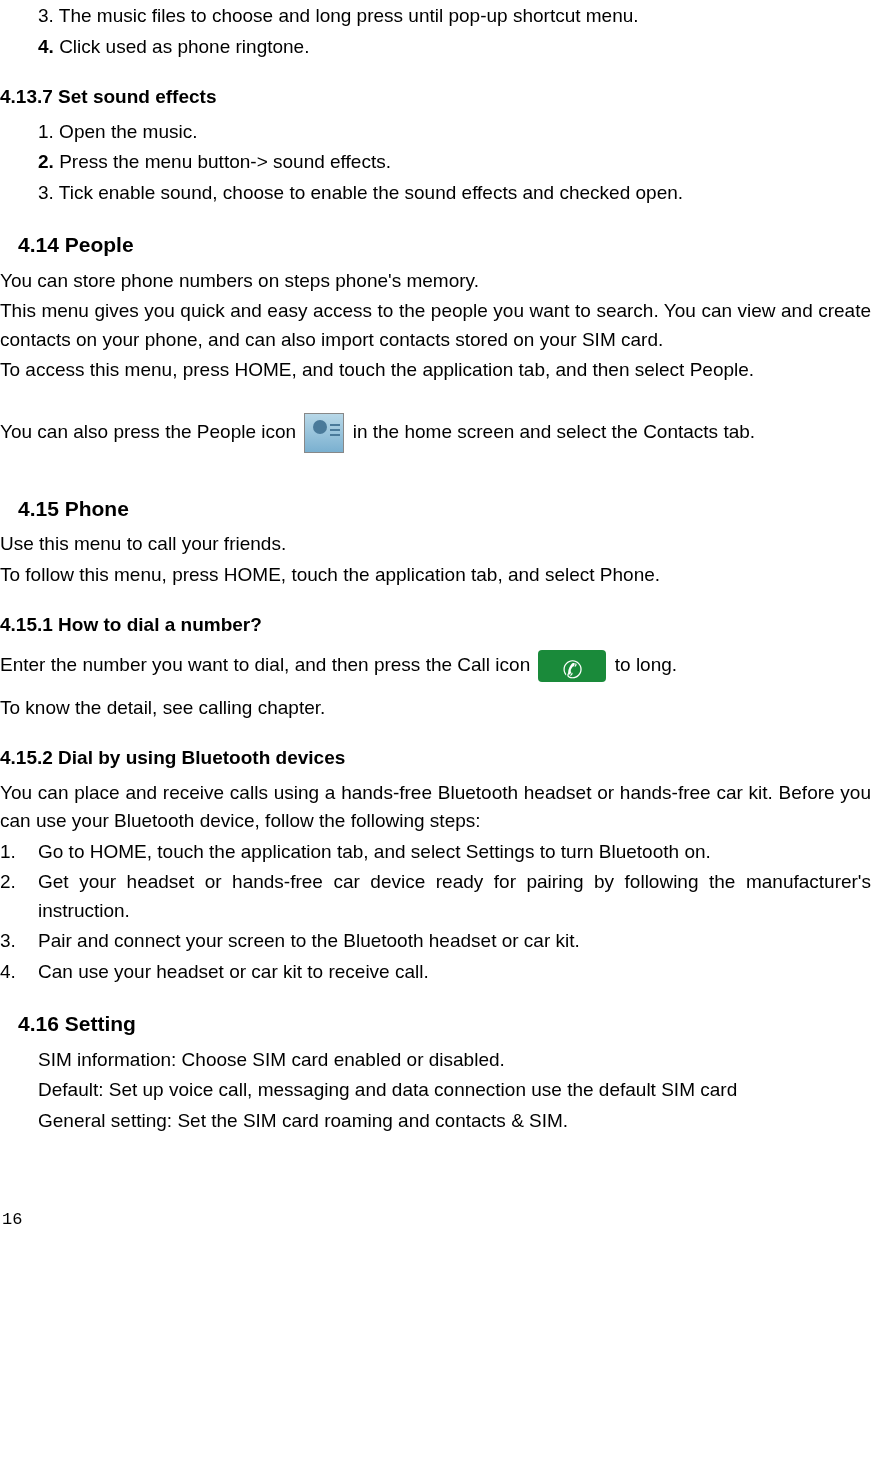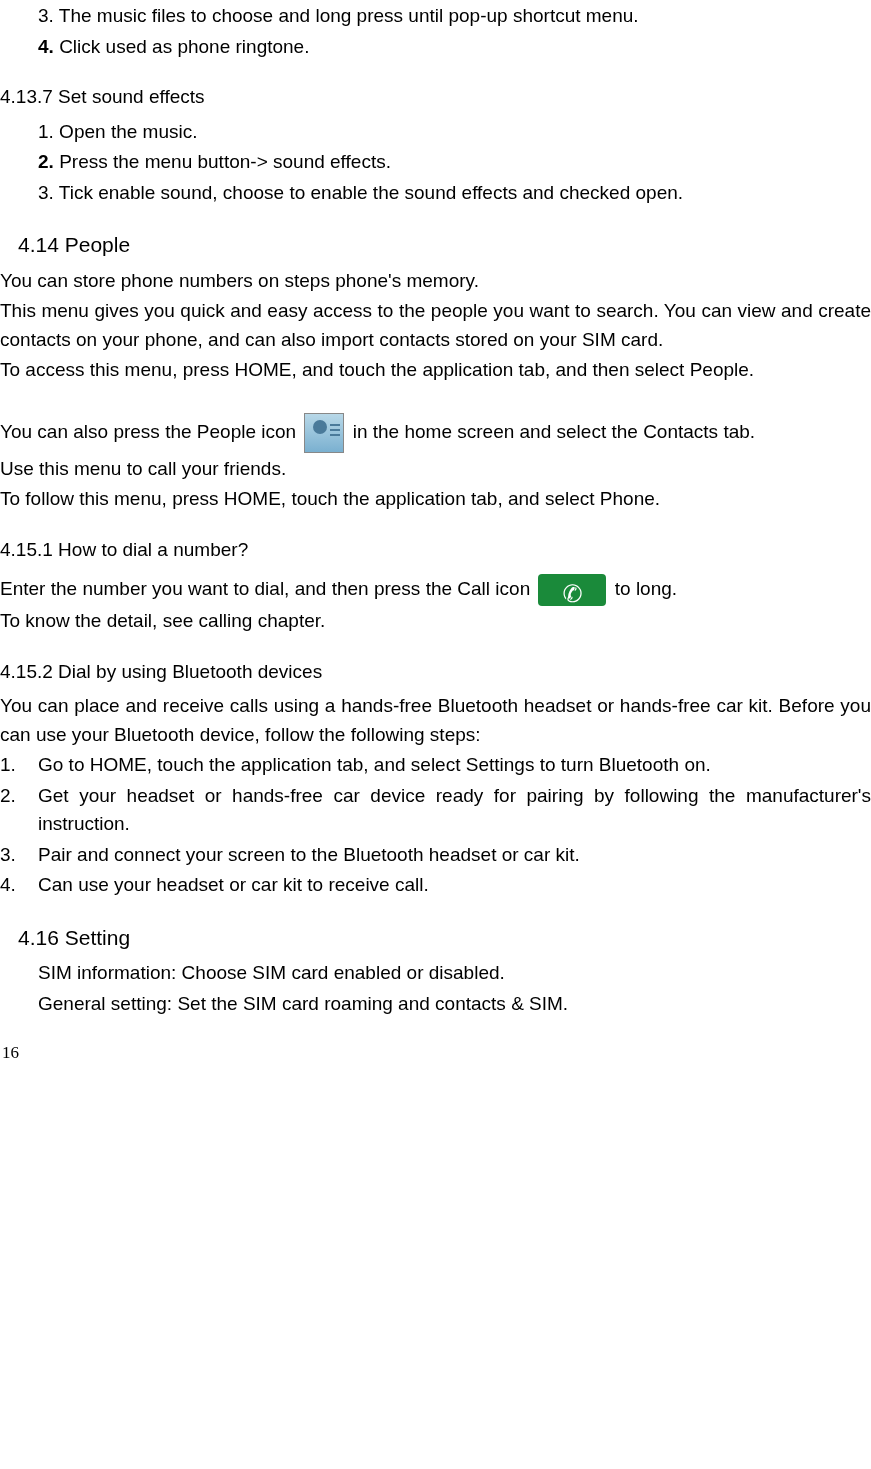--- a/index.html
+++ b/index.html
@@ -13,26 +13,26 @@
       line-height: 1.5;
     }
     .page {
       padding: 0 0 30px 0;
     }
     .indent-item {
       margin-left: 38px;
       margin-top: 2px;
     }
     .h3 {
-      font-weight: normal;
+      font-weight: bold;
       margin-top: 22px;
       margin-bottom: 6px;
     }
     .h2 {
-      font-weight: normal;
+      font-weight: bold;
       font-size: 21px;
       margin-top: 22px;
       margin-left: 18px;
       margin-bottom: 6px;
     }
     .para {
       margin-top: 2px;
       text-align: justify;
     }
     .inline-para {
@@ -113,23 +113,23 @@
       margin-top: 2px;
       text-align: justify;
     }
     .num-list-num {
       min-width: 38px;
     }
     .num-list-text {
       flex: 1;
     }
     .page-number {
-      font-family: Liberation Serif, serif;
+      font-family: Liberation Mono, monospace;
       font-size: 17px;
-      margin-top: 22px;
+      margin-top: 72px;
       margin-left: 2px;
     }
     .bold {
       font-weight: bold;
     }
   </style>
 </head>
 <body>
 
 <div class="page">
@@ -143,28 +143,29 @@
   <div class="indent-item">3. Tick enable sound, choose to enable the sound effects and checked open.</div>
 
   <div class="h2">4.14  People</div>
   <div class="para">You can store phone numbers on steps phone's memory.</div>
   <div class="para">This menu gives you quick and easy access to the people you want to search. You can view and create contacts on your phone, and can also import contacts stored on your SIM card.</div>
   <div class="para">To access this menu, press HOME, and touch the application tab, and then select People.</div>
   <div class="para" style="margin-top:28px">
     <span>You can also press the People icon </span><span class="icon-people"></span><span> in the home screen and select the Contacts tab.</span>
   </div>
 
+  <div class="h2" style="margin-top:40px">4.15  Phone</div>
   <div class="para">Use this menu to call your friends.</div>
   <div class="para">To follow this menu, press HOME, touch the application tab, and select Phone.</div>
 
   <div class="h3">4.15.1  How to dial a number?</div>
   <div class="inline-para">
     <span>Enter the number you want to dial, and then press the Call icon  </span><span class="icon-call-wide"></span><span> to long.</span>
   </div>
-  <div class="para" style="margin-top:1px">To know the detail, see calling chapter.</div>
+  <div class="para" style="margin-top:12px">To know the detail, see calling chapter.</div>
 
   <div class="h3">4.15.2  Dial by using Bluetooth devices</div>
   <div class="para">You can place and receive calls using a hands-free Bluetooth headset or hands-free car kit. Before you can use your Bluetooth device, follow the following steps:</div>
   <div class="num-list">
     <div class="num-list-item">
       <div class="num-list-num">1.</div>
       <div class="num-list-text">Go to HOME, touch the application tab, and select Settings to turn Bluetooth on.</div>
     </div>
     <div class="num-list-item">
       <div class="num-list-num">2.</div>
@@ -176,16 +177,17 @@
     </div>
     <div class="num-list-item">
       <div class="num-list-num">4.</div>
       <div class="num-list-text">Can use your headset or car kit to receive call.</div>
     </div>
   </div>
 
   <div class="h2">4.16  Setting</div>
 
   <div class="indent-item">SIM information: Choose SIM card enabled or disabled.</div>
+  <div class="indent-item">Default: Set up voice call, messaging and data connection use the default SIM card</div>
   <div class="indent-item">General setting: Set the SIM card roaming and contacts &amp; SIM.</div>
 
   <div class="page-number">16</div>
 </div>
 
 </body></html>

